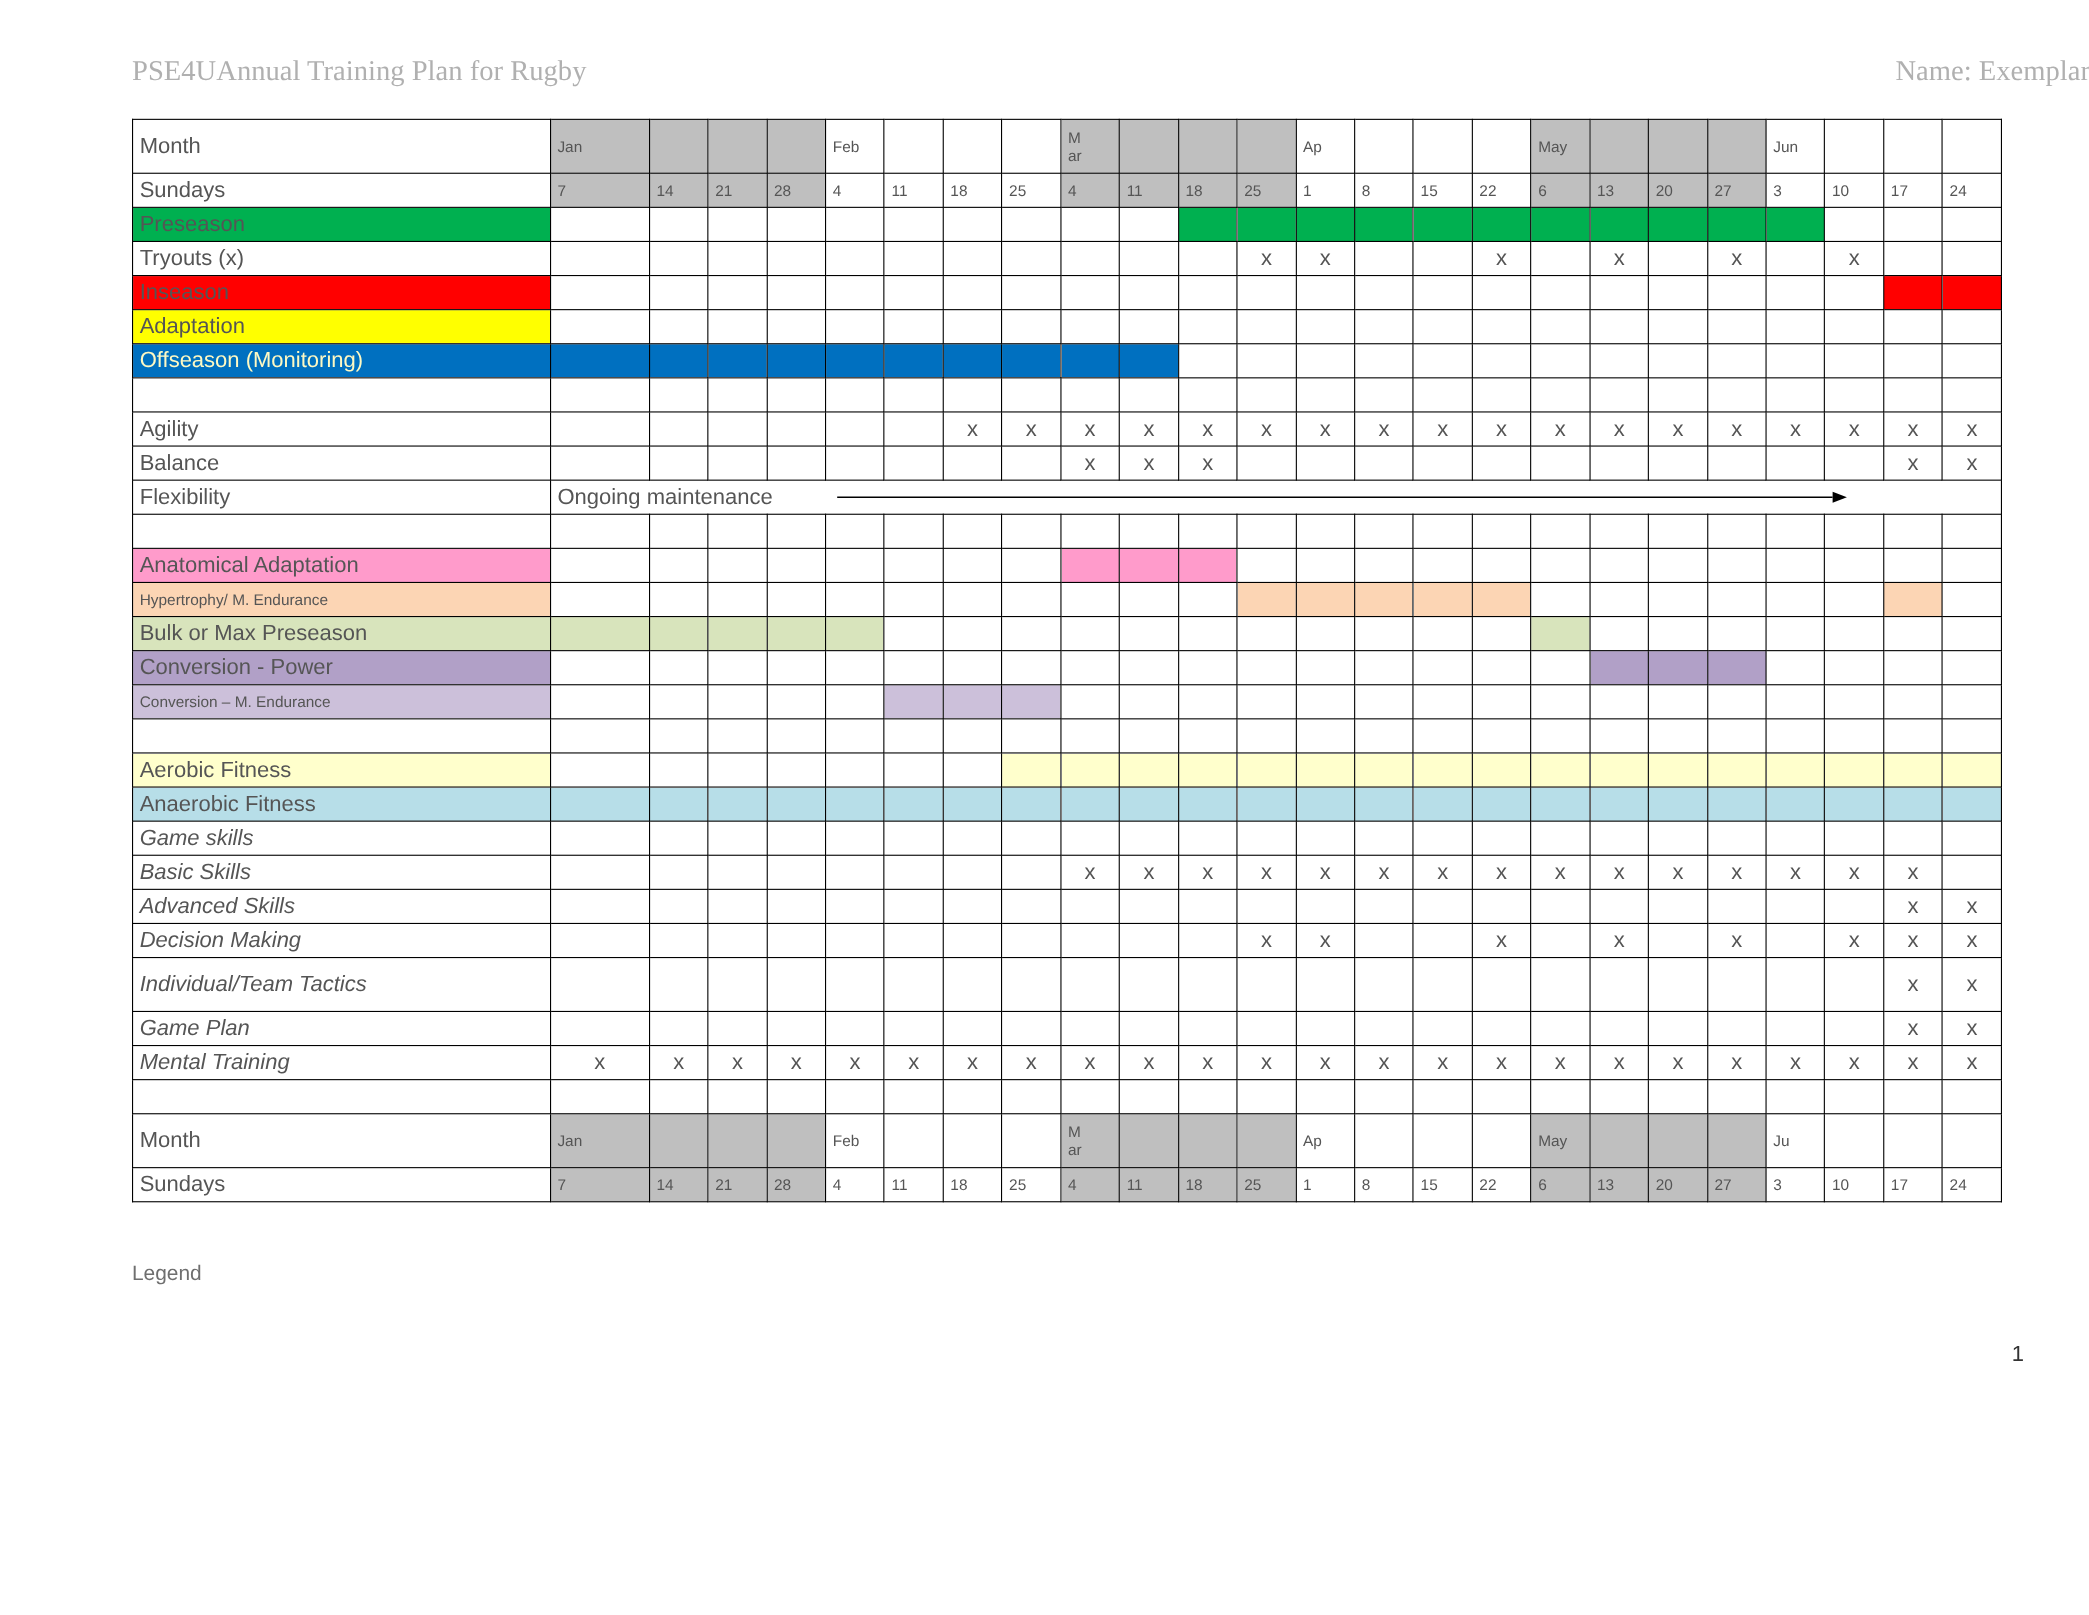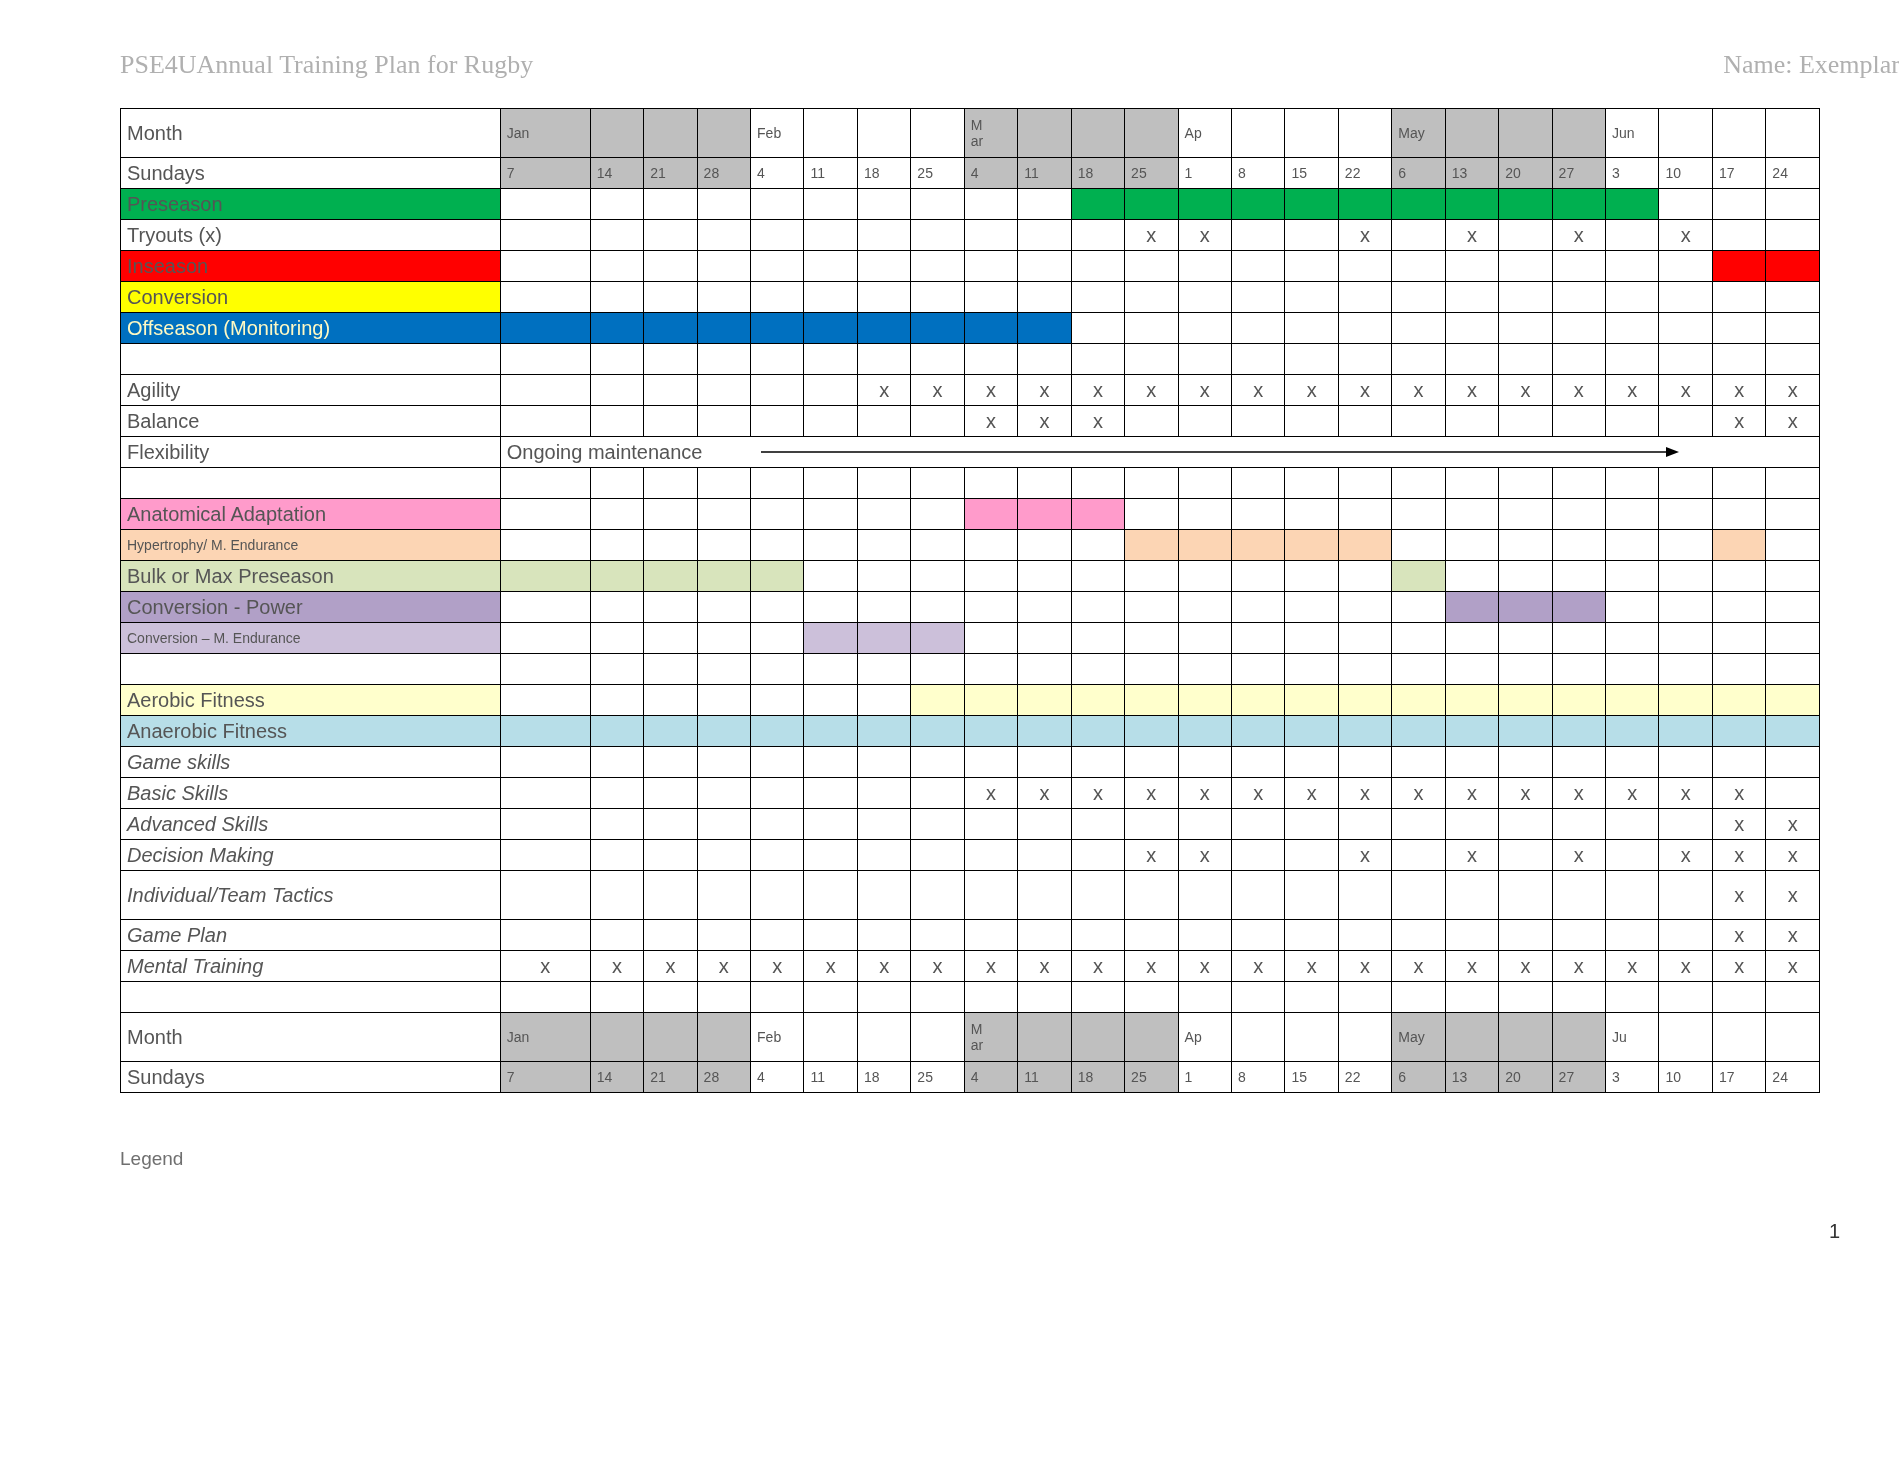--- a/index.html
+++ b/index.html
@@ -201,21 +201,21 @@
           <td></td>
           <td></td>
           <td></td>
           <td></td>
           <td></td>
           <td></td>
           <td class="red"></td>
           <td class="red"></td>
         </tr>
         <tr>
-          <td class=" yellow">Conversion</td>
+          <td class=" yellow">Adaptation</td>
           <td></td>
           <td></td>
           <td></td>
           <td></td>
           <td></td>
           <td></td>
           <td></td>
           <td></td>
           <td></td>
           <td></td>

